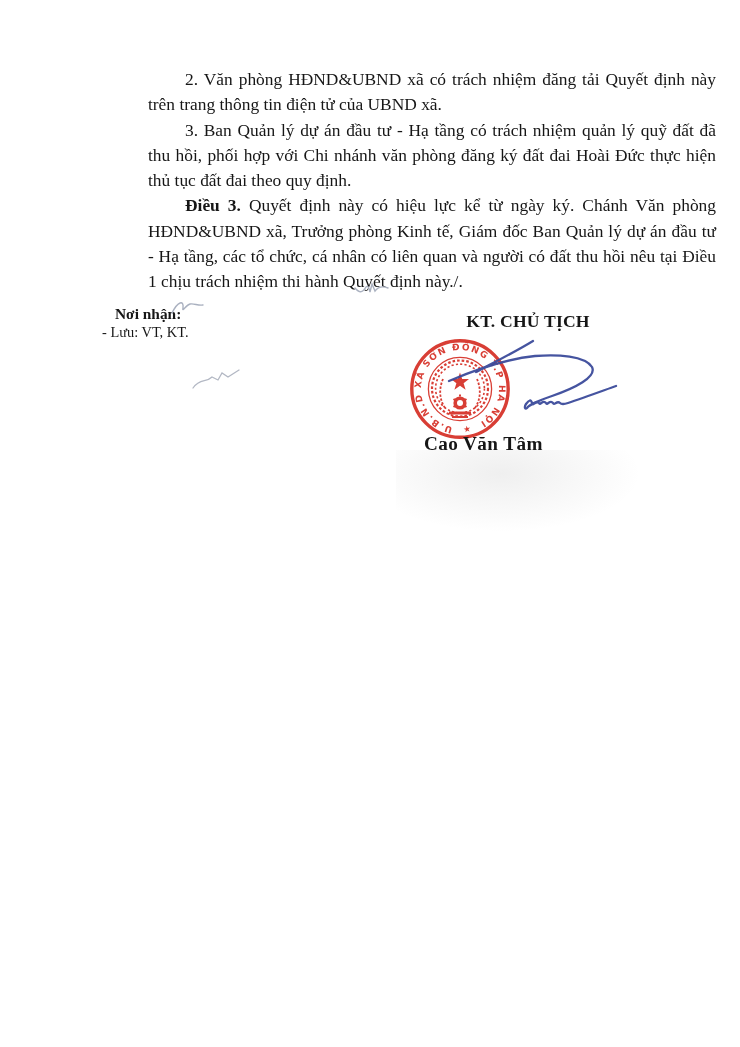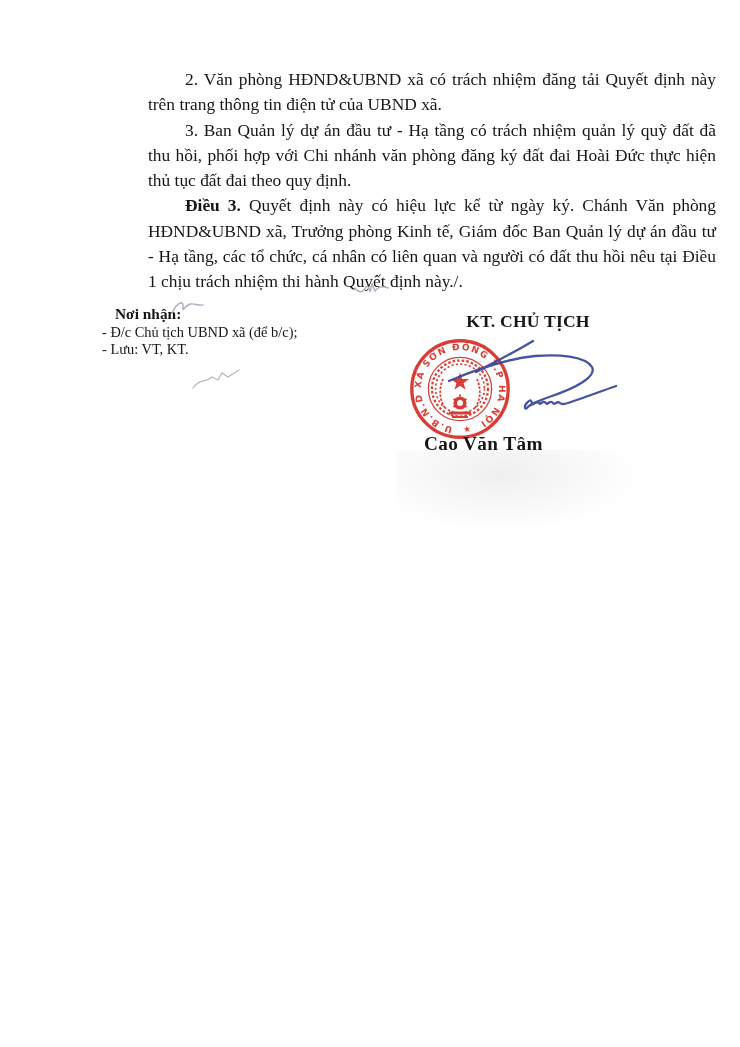--- a/index.html
+++ b/index.html
@@ -59,21 +59,20 @@
     <p><span>3. Ban Quản lý dự án đầu tư - Hạ tầng có trách nhiệm quản lý quỹ đất đã thu hồi, phối hợp với Chi nhánh văn phòng đăng ký đất đai Hoài Đức thực hiện thủ tục đất đai theo quy định.</span></p>
     <p><span class="lead">Điều 3.</span><span> Quyết định này có hiệu lực kể từ ngày ký. Chánh Văn phòng HĐND&amp;UBND xã, Trưởng phòng Kinh tế, Giám đốc Ban Quản lý dự án đầu tư - Hạ tầng, các tổ chức, cá nhân có liên quan và người có đất thu hồi nêu tại Điều 1 chịu trách nhiệm thi hành Quyết định này./.</span></p>
   </div>
 
   <svg class="mark mark-b" width="44" height="26" viewBox="0 0 44 26">
     <path d="M3,12 C8,18 11,16 14,11 C16,9 17,12 18,16 L20,8 L23,15 C26,11 31,10 36,12" fill="none" stroke="#aab1c0" stroke-width="1.4" stroke-linecap="round"></path>
   </svg>
 
   <div class="recipients">
     <div class="recipients-label">Nơi nhận:</div>
-    <div class="recipient-item">- Đ/c Chủ tịch UBND xã (để b/c);</div>
     <div class="recipient-item">- Lưu: VT, KT.</div>
   </div>
   <svg class="mark mark-a" width="40" height="24" viewBox="0 0 40 24">
     <path d="M4,16 C10,4 16,3 15,11 C14,16 18,8 22,7 C26,6 30,9 35,8" fill="none" stroke="#aab1c0" stroke-width="1.4" stroke-linecap="round"></path>
   </svg>
   <svg class="mark mark-c" width="56" height="28" viewBox="0 0 56 28">
     <path d="M5,22 C12,12 18,17 24,11 L30,14 L34,7 L40,11 L51,4" fill="none" stroke="#b3b8c4" stroke-width="1.3" stroke-linecap="round"></path>
   </svg>
 
   <div class="sign-head">

